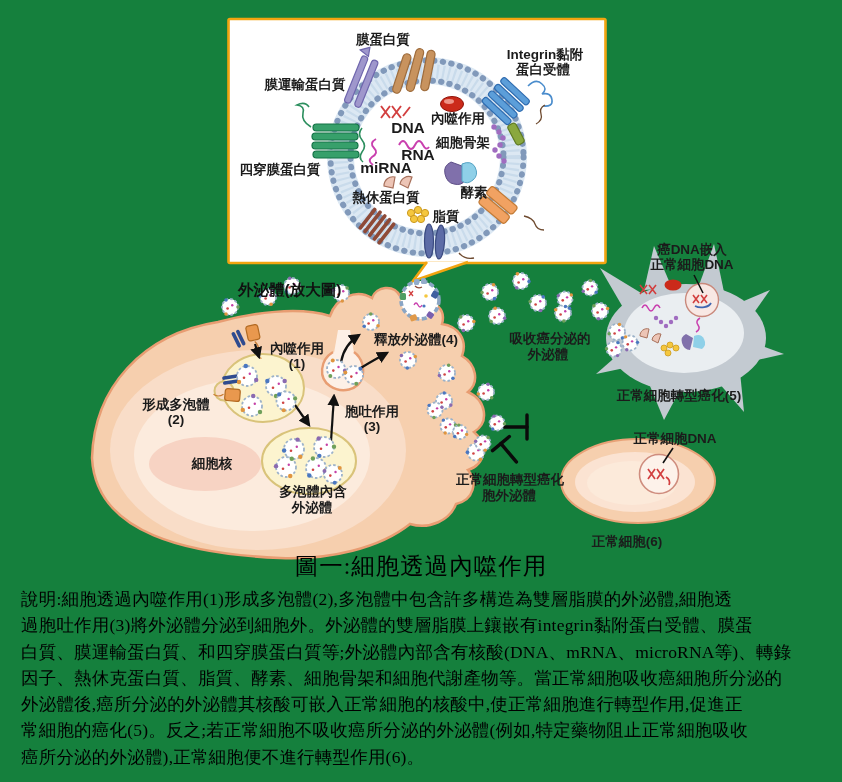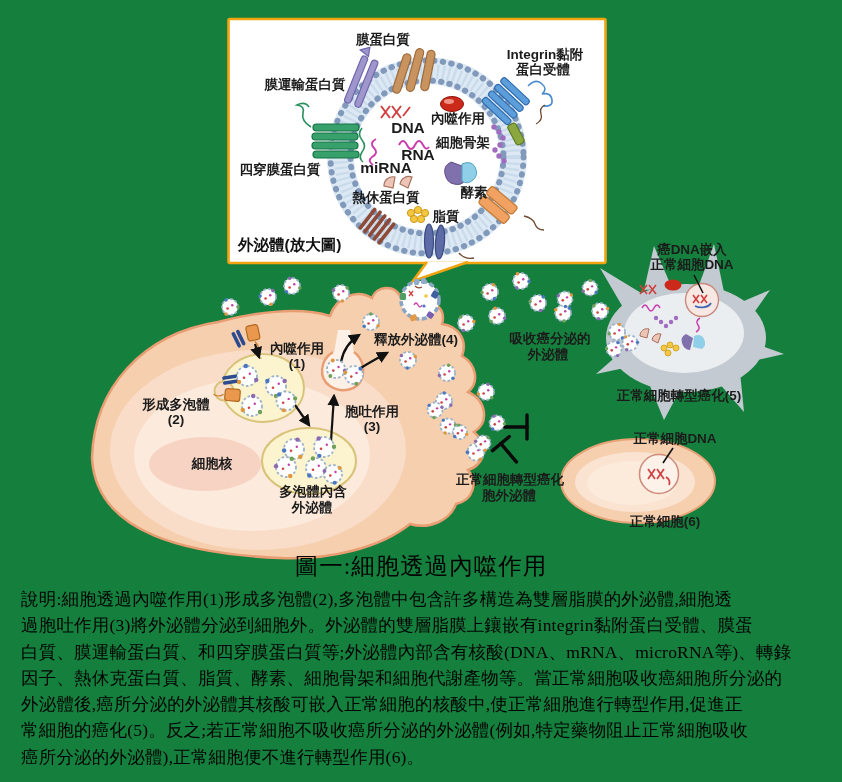--- a/index.html
+++ b/index.html
@@ -2,21 +2,21 @@
 <html><head>
 <meta charset="utf-8">
 <style>
   html,body{margin:0;padding:0;background:#ffffff;}
   #stage{position:relative;width:842px;height:782px;background:#15803d;overflow:hidden;
          font-family:"Liberation Sans",sans-serif;}
   #art{position:absolute;left:0;top:0;}
   .lbl{position:absolute;transform:translateX(-50%);font:bold 13.5px/1.15 "Liberation Sans",sans-serif;
        color:#1b1b1b;white-space:nowrap;text-align:center;}
   .lat{font-size:15.5px;}
-  #inset-title{position:absolute;font:bold 15.5px/1.1 "Liberation Sans",sans-serif;color:#111;white-space:nowrap;}
+  #inset-title{position:absolute;font:bold 15.5px/1.1 "Liberation Sans",sans-serif;color:#111;white-space:nowrap;margin-top:45px;}
   #caption{position:absolute;left:0;top:552px;width:842px;text-align:center;
            font:23.5px/1.2 "Liberation Serif",serif;color:#000;letter-spacing:1px;}
   #desc{position:absolute;left:21px;top:586px;width:804px;}
   .dline{font:17.5px/26.3px "Liberation Serif",serif;color:#000;letter-spacing:0.2px;white-space:nowrap;}
 </style>
 </head>
 <body>
 
 <div id="stage">
 
@@ -597,21 +597,21 @@
 <div class="lbl" style="left:416px;top:332px;">釋放外泌體(4)</div>
 
 <div class="lbl" style="left:550px;top:331px;">吸收癌分泌的</div>
 <div class="lbl" style="left:548px;top:347px;">外泌體</div>
 <div class="lbl" style="left:692px;top:242px;">癌DNA嵌入</div>
 <div class="lbl" style="left:692px;top:257px;">正常細胞DNA</div>
 <div class="lbl" style="left:679px;top:388px;">正常細胞轉型癌化(5)</div>
 <div class="lbl" style="left:675px;top:431px;">正常細胞DNA</div>
 <div class="lbl" style="left:510px;top:472px;">正常細胞轉型癌化</div>
 <div class="lbl" style="left:509px;top:488px;">胞外泌體</div>
-<div class="lbl" style="left:627px;top:514px;margin-left:38px;">正常細胞(6)</div>
+<div class="lbl" style="left:627px;top:534px;">正常細胞(6)</div>
 
 <div id="caption">圖一:細胞透過內噬作用</div>
 <div id="desc">
   <div class="dline">說明:細胞透過內噬作用(1)形成多泡體(2),多泡體中包含許多構造為雙層脂膜的外泌體,細胞透</div>
   <div class="dline">過胞吐作用(3)將外泌體分泌到細胞外。外泌體的雙層脂膜上鑲嵌有integrin黏附蛋白受體、膜蛋</div>
   <div class="dline">白質、膜運輸蛋白質、和四穿膜蛋白質等;外泌體內部含有核酸(DNA、mRNA、microRNA等)、轉錄</div>
   <div class="dline">因子、熱休克蛋白質、脂質、酵素、細胞骨架和細胞代謝產物等。當正常細胞吸收癌細胞所分泌的</div>
   <div class="dline">外泌體後,癌所分泌的外泌體其核酸可嵌入正常細胞的核酸中,使正常細胞進行轉型作用,促進正</div>
   <div class="dline">常細胞的癌化(5)。反之;若正常細胞不吸收癌所分泌的外泌體(例如,特定藥物阻止正常細胞吸收</div>
   <div class="dline">癌所分泌的外泌體),正常細胞便不進行轉型作用(6)。</div>

